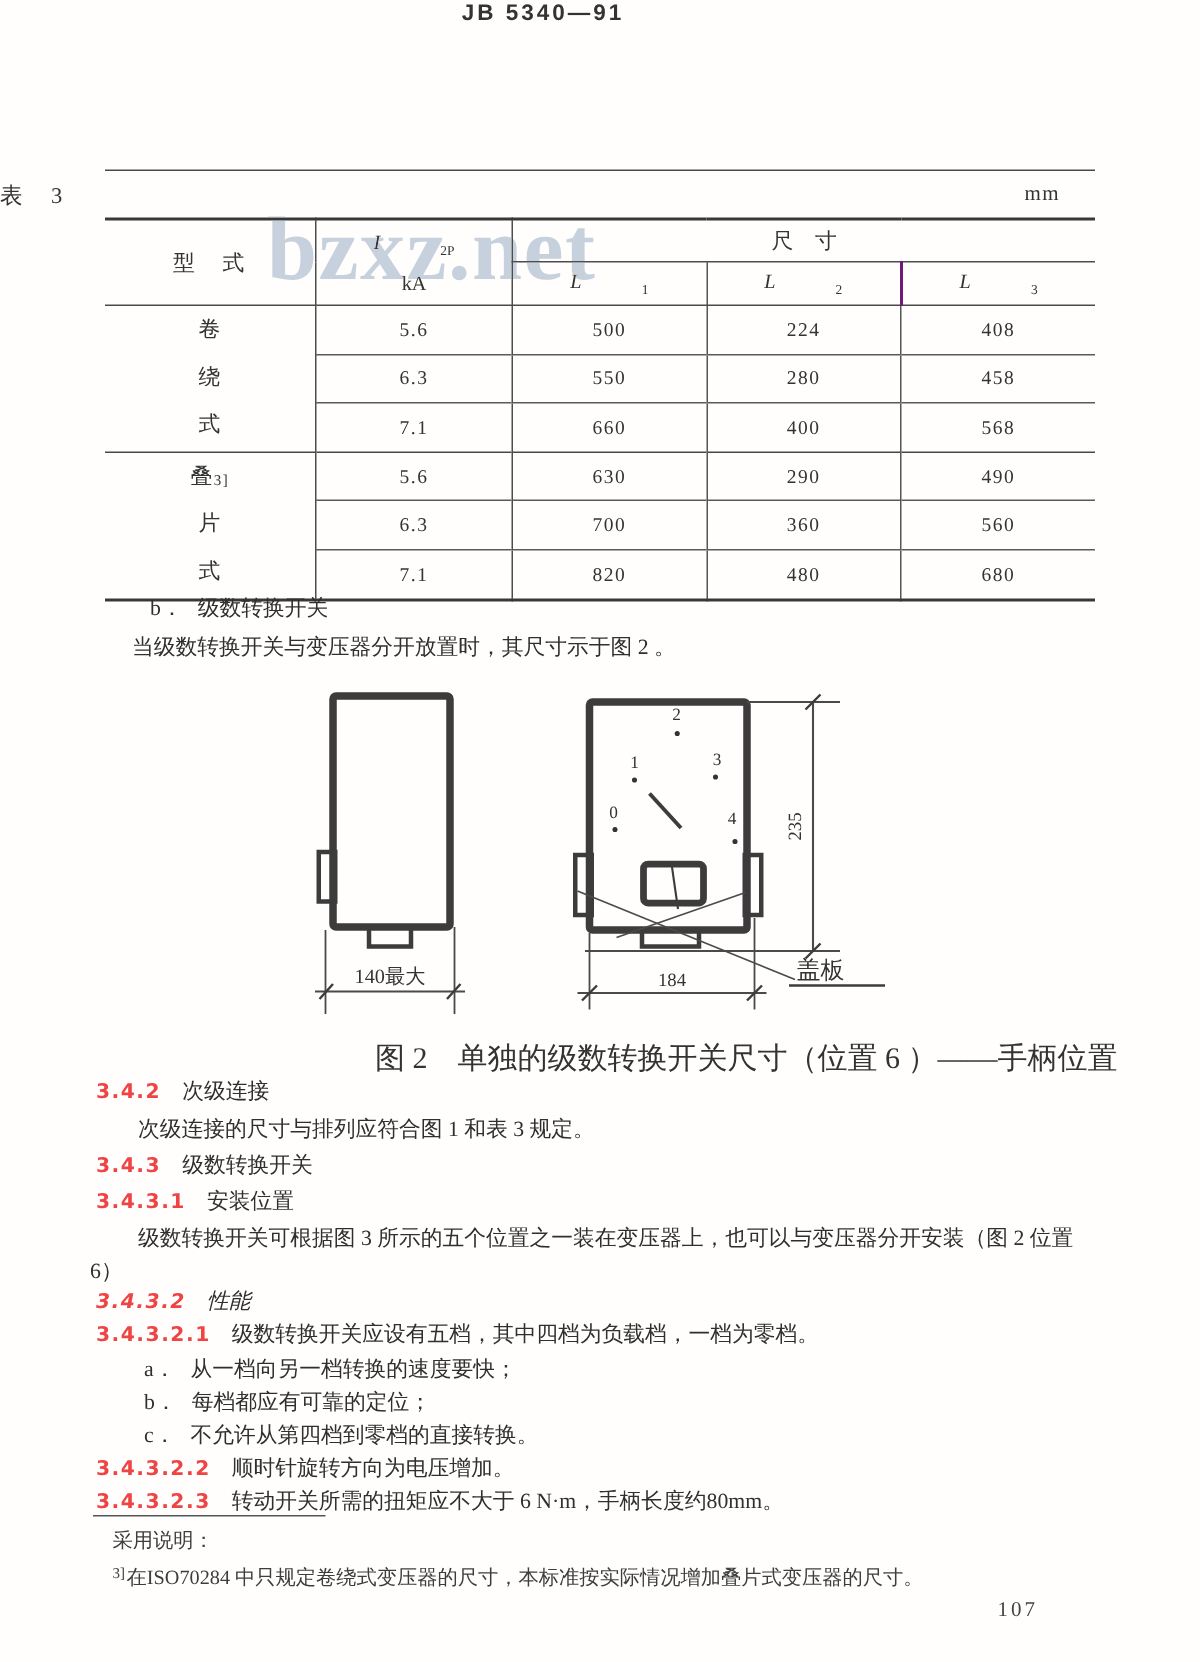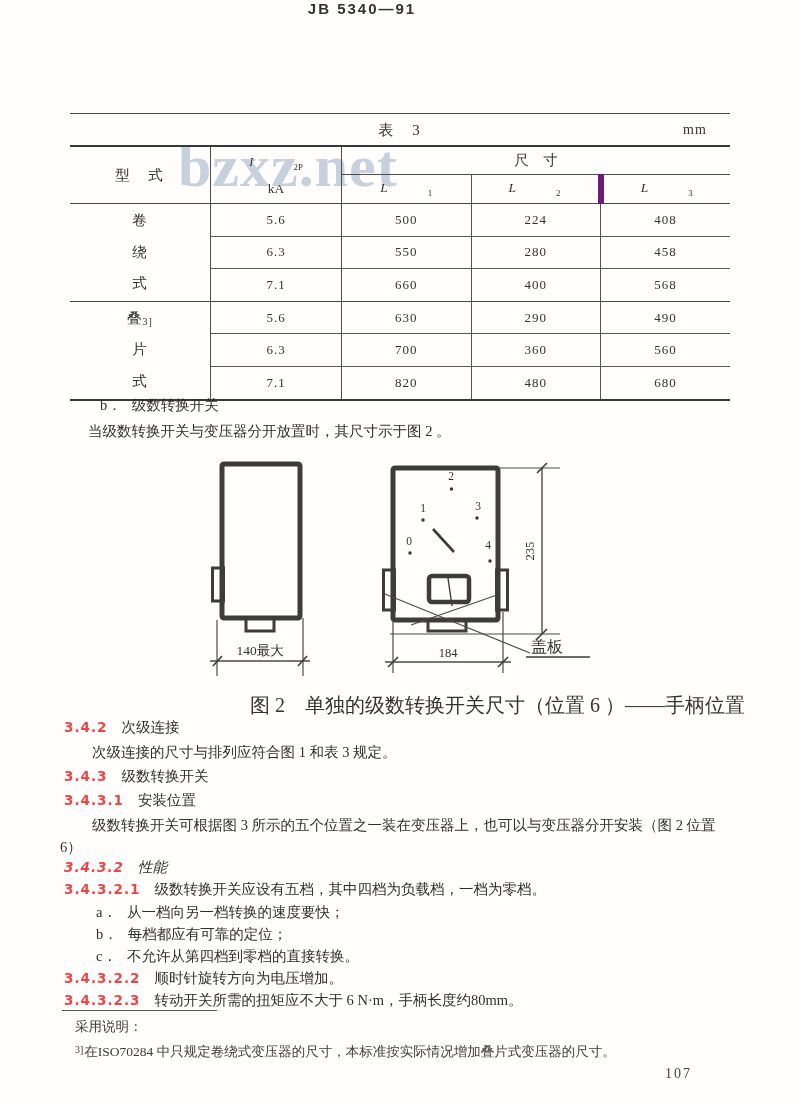--- a/index.html
+++ b/index.html
@@ -8,34 +8,34 @@
     font-family:"Liberation Serif", serif;color:#2f2f2f;overflow:hidden;
   }
   .abs{position:absolute;}
   .nowrap{white-space:nowrap;}
 
   
   .doc-num{left:0;top:88;width:724px;text-align:center;
     font-family:"Liberation Sans",sans-serif;font-weight:bold;
     font-size:15px;letter-spacing:2px;color:#333;}
   .rule-top{left:70px;top:113px;width:660px;height:0;border-top:1.6px solid #4a4a4a;}
-  .tbl-caption{left:0;top:121px;width:800px;text-align:center;font-size:15px;letter-spacing:2px;color:#333;}
+  .tbl-caption{left:0;top:121px;width:800px;font-size:15px;letter-spacing:2px;color:#333;}
   .unit-label{left:683px;top:122px;font-size:14px;color:#333;letter-spacing:1px;}
 
   
   .t3wrap{left:70px;top:145px;}
   table.t3{border-collapse:collapse;table-layout:fixed;width:660px;
     border-top:2.6px solid #383838;border-bottom:2.6px solid #383838;}
   table.t3 td{padding:0;text-align:center;vertical-align:middle;color:#333;}
   .c-type{width:140px;border-right:1.5px solid #4d4d4d;font-size:14.5px;letter-spacing:2px;}
   .c-cur{width:130px;border-right:1.5px solid #4d4d4d;}
   .c-dims{border-bottom:1.4px solid #4d4d4d;font-size:14.5px;height:27px;}
   tr.h2 td{height:28px;font-size:13.5px;}
   .c-l1{width:118px;border-right:1px solid #555;}
-  .c-l2{width:115px;border-right:6px solid #701a75;}
+  .c-l2{width:115px;border-right:2px solid #701a75;}
   .c-l3{width:157px;}
   tr.h2 td, td.c-type, td.c-cur{border-bottom:1.5px solid #4a4a4a;}
   .curwrap div{height:27px;line-height:27px;font-size:13.5px;}
   td.ttype{border-right:1.5px solid #4d4d4d;}
   .typewrap{display:flex;flex-direction:column;}
   .typewrap span{height:31.6px;line-height:31.6px;font-size:14.5px;}
   .typewrap .fn-mark{font-size:10px;vertical-align:middle;position:relative;top:2px;}
   tr.br td{height:31.6px;font-size:13px;letter-spacing:1px;}
   td.vcur{border-right:1.5px solid #4d4d4d;}
   td.v1,td.v2{border-right:1px solid #555;}

